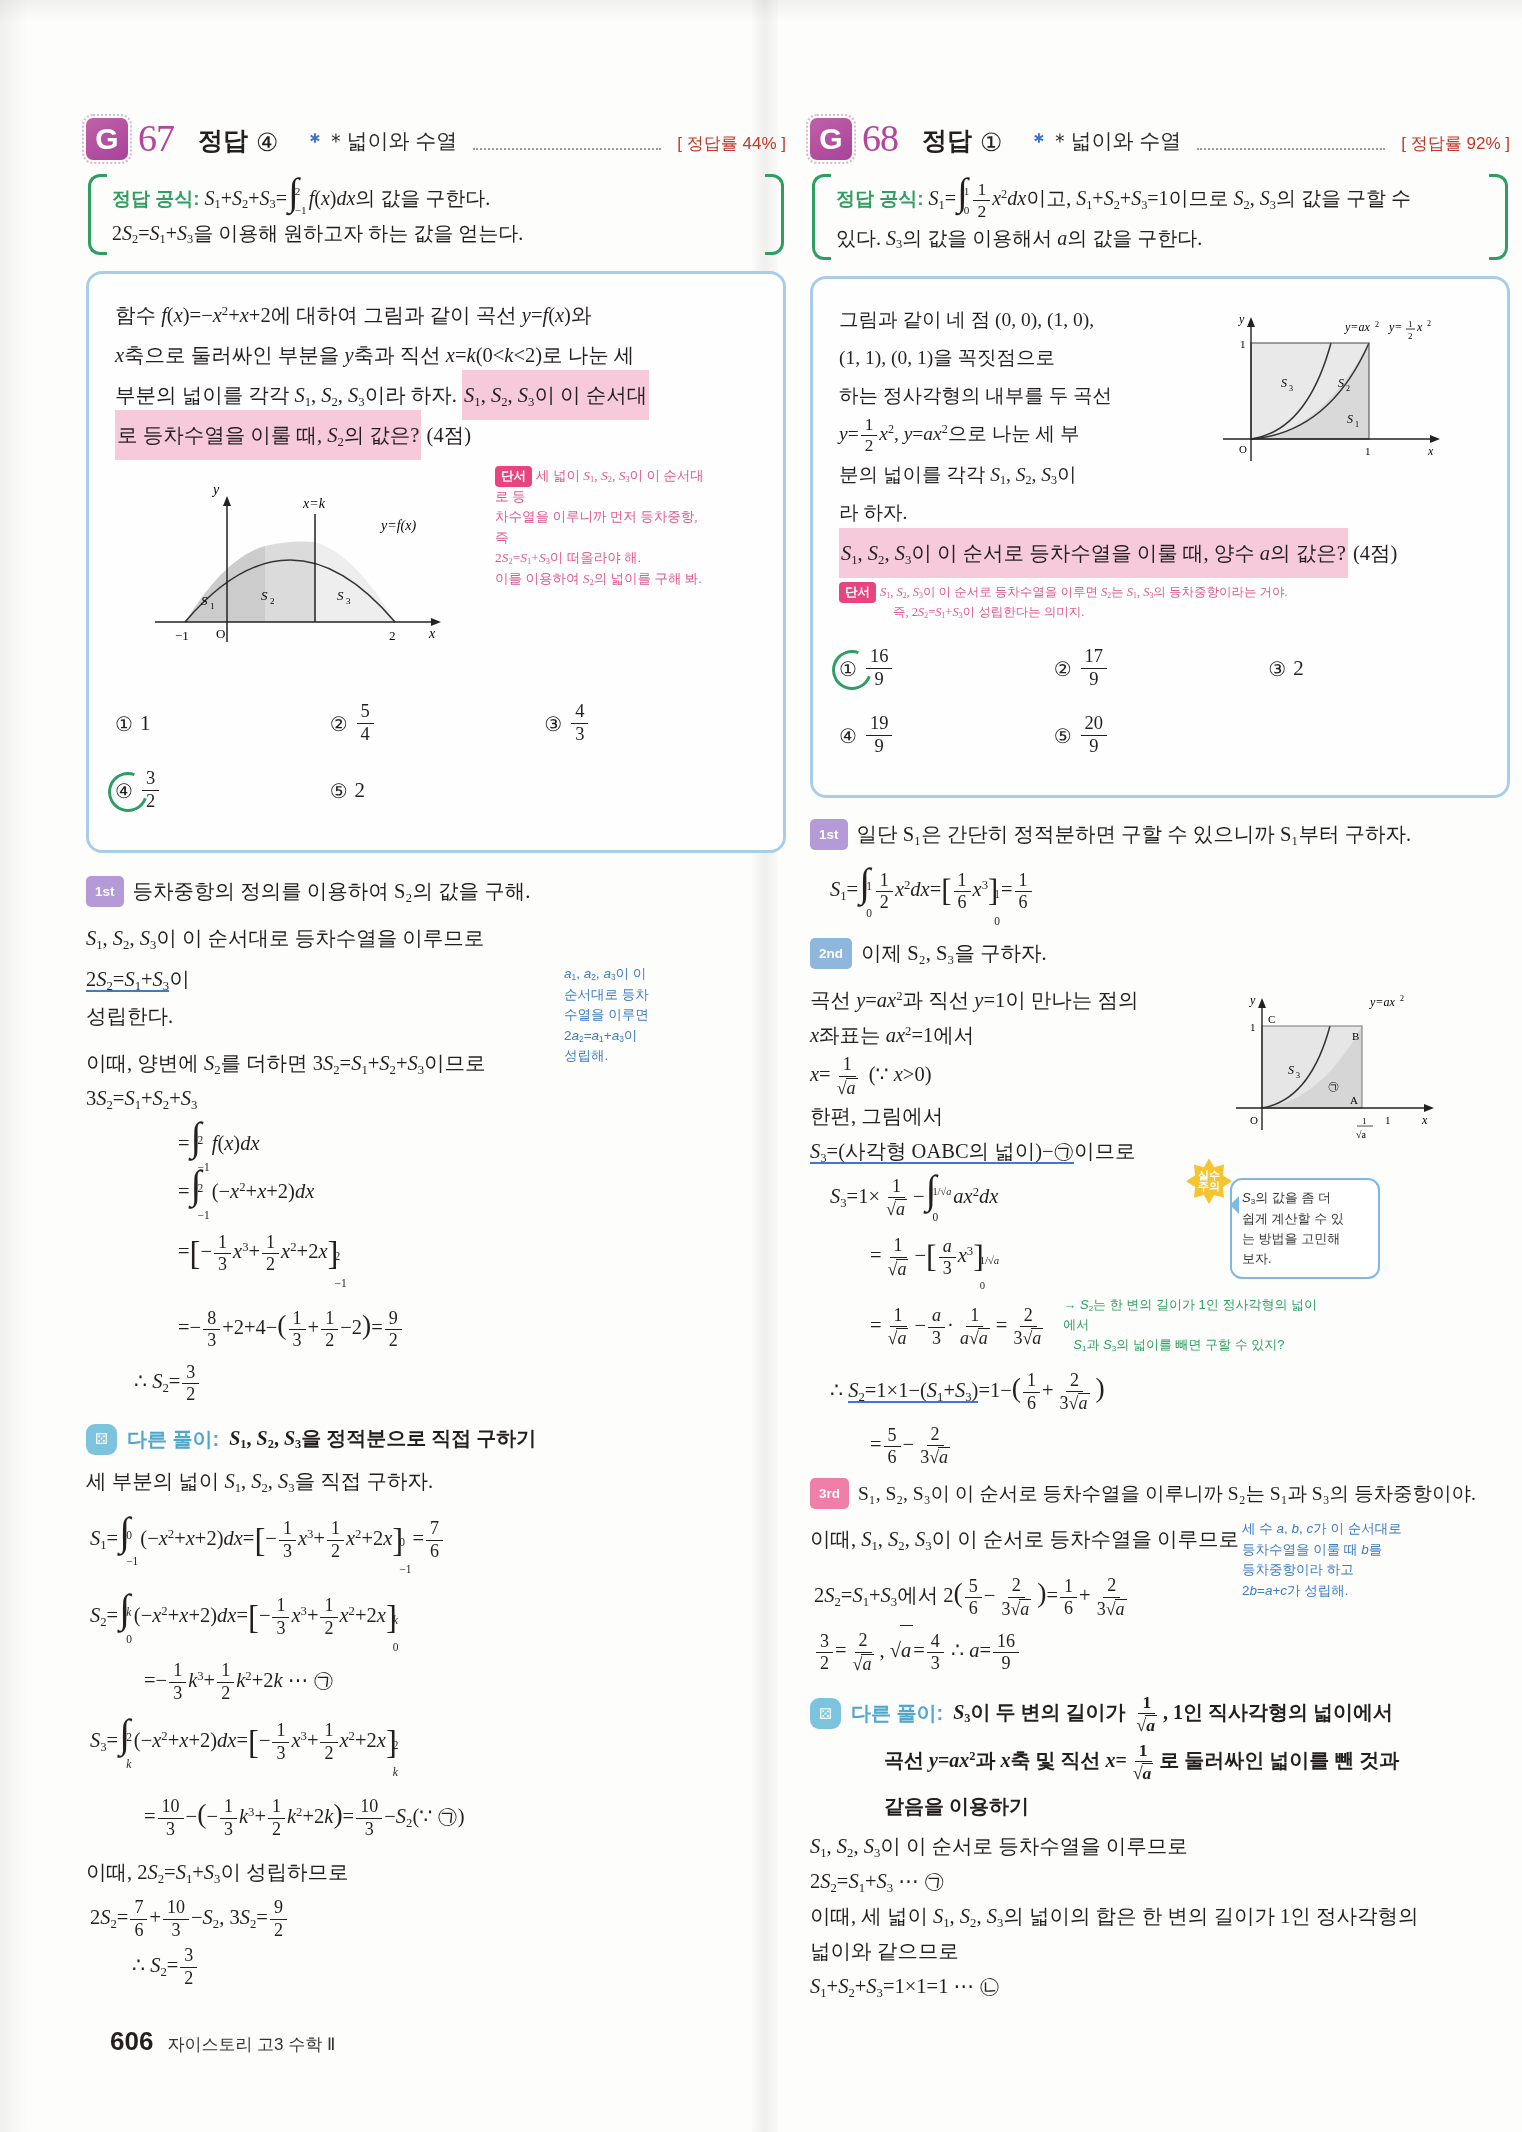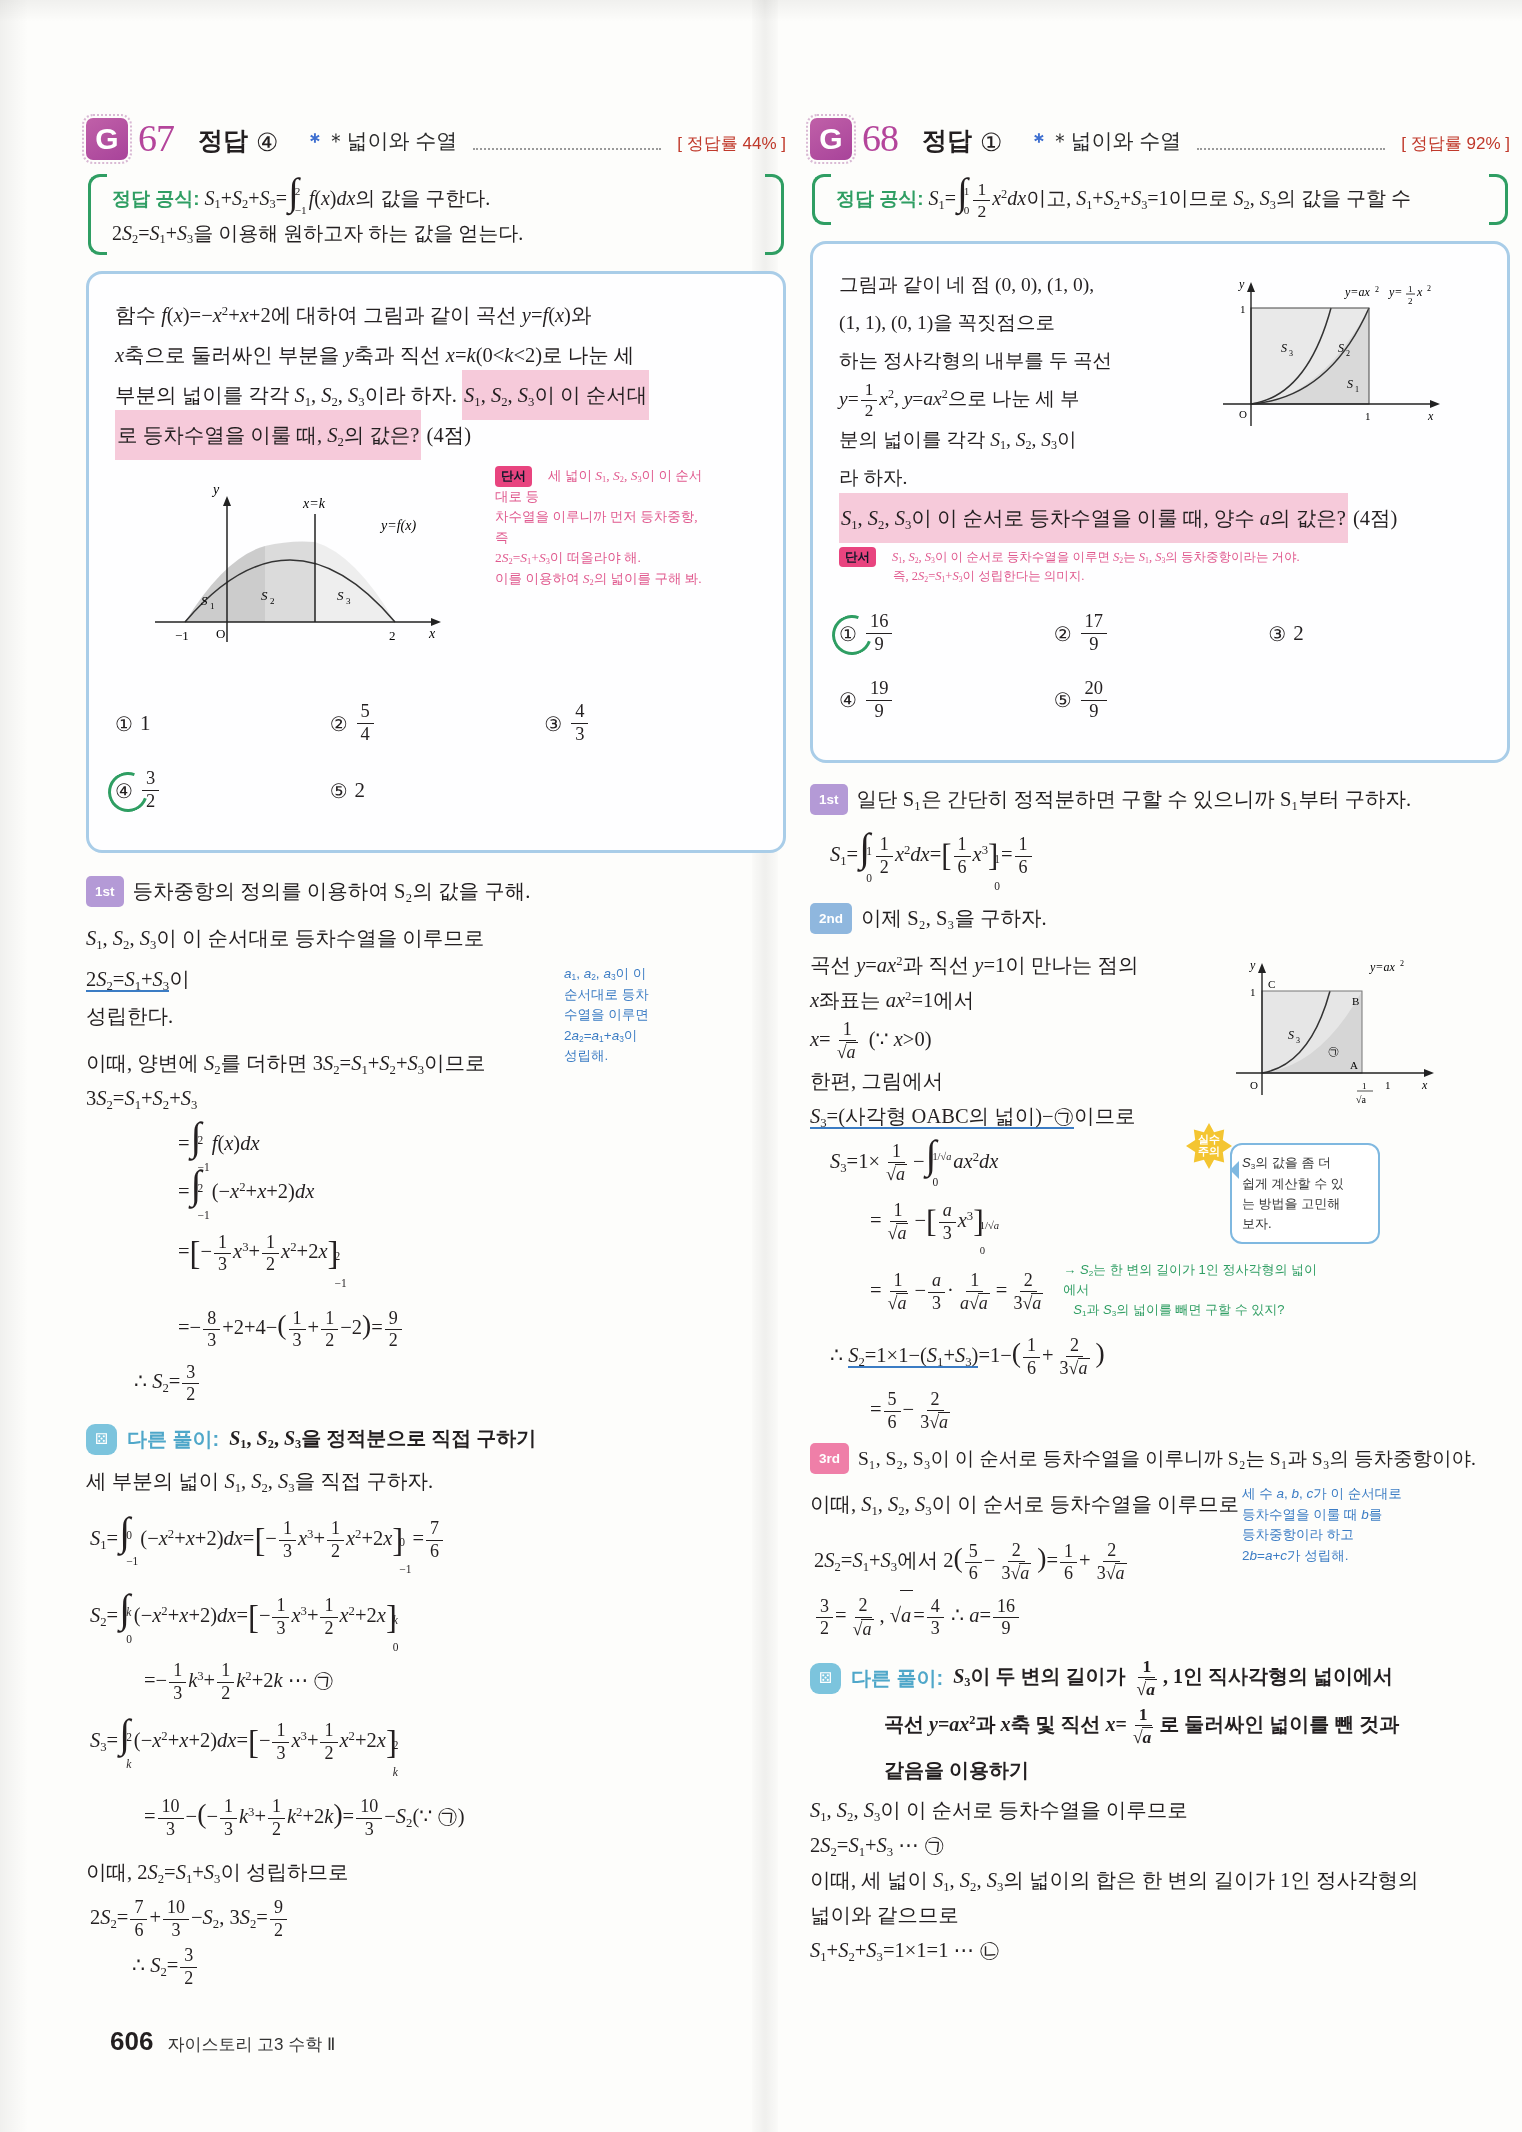--- a/index.html
+++ b/index.html
@@ -63,22 +63,22 @@
     background:#fefeff; padding:22px 24px 26px 26px;
     margin-top:12px; position:relative;
   }
   .pcard-right { border-color:#a9cde8; }
   .ptext { font-size:20.5px; line-height:1.95; }
   .hl { background:#f6cada; padding:14px 2px; }
 
   
   .hint { color:#e0598e; font-size:13.5px; line-height:1.5; }
   .hint-badge {
-    display:inline-block; background:#e8447f; color:#0f172a; font-weight:bold;
-    border-radius:4px; padding:1px 6px; font-size:12.5px; margin-right:16px;
+    display:inline-block; background:#e8447f; color:#ffffff; font-weight:bold;
+    border-radius:4px; padding:1px 6px; font-size:12.5px; margin-right:4px;
     font-family:"Liberation Sans", sans-serif;
   }
 
   
   .choices { display:flex; flex-wrap:wrap; margin-top:14px; font-size:21px; }
   .choice { width:33.33%; display:flex; align-items:center; gap:7px; margin:12px 0; }
   .choice.marked .cnum { position:relative; }
   .choice.marked .cnum::after {
     content:""; position:absolute; left:-7px; top:-7px; width:34px; height:34px;
     border:3px solid #2f9e63; border-radius:50%;
@@ -489,20 +489,23 @@
       <i class="v">S</i><sub class="s">1</sub>=<span class="intg">
           <span class="intsym">∫</span>
           <span class="intlim">
             <span class="up">1</span>
             <span class="lo">0</span>
           </span>
         </span><span class="frac">
           <span class="num">1</span>
           <span class="den">2</span>
         </span><i class="v">x</i><sup class="s">2</sup><i class="v">dx</i>이고, <i class="v">S</i><sub class="s">1</sub>+<i class="v">S</i><sub class="s">2</sub>+<i class="v">S</i><sub class="s">3</sub>=1이므로 <i class="v">S</i><sub class="s">2</sub>, <i class="v">S</i><sub class="s">3</sub>의 값을 구할 수
+    </div>
+    <div>
+      있다. <i class="v">S</i><sub class="s">3</sub>의 값을 이용해서 <i class="v">a</i>의 값을 구한다.
     </div>
   </div>
 
   <div class="pcard pcard-right">
     <div style="display:flex;">
       <div class="ptext" style="width:360px; font-size:19.5px;">
         <div>그림과 같이 네 점 (0, 0), (1, 0),</div>
         <div>(1, 1), (0, 1)을 꼭짓점으로</div>
         <div>하는 정사각형의 내부를 두 곡선</div>
         <div><i class="v">y</i>=<span class="frac">

